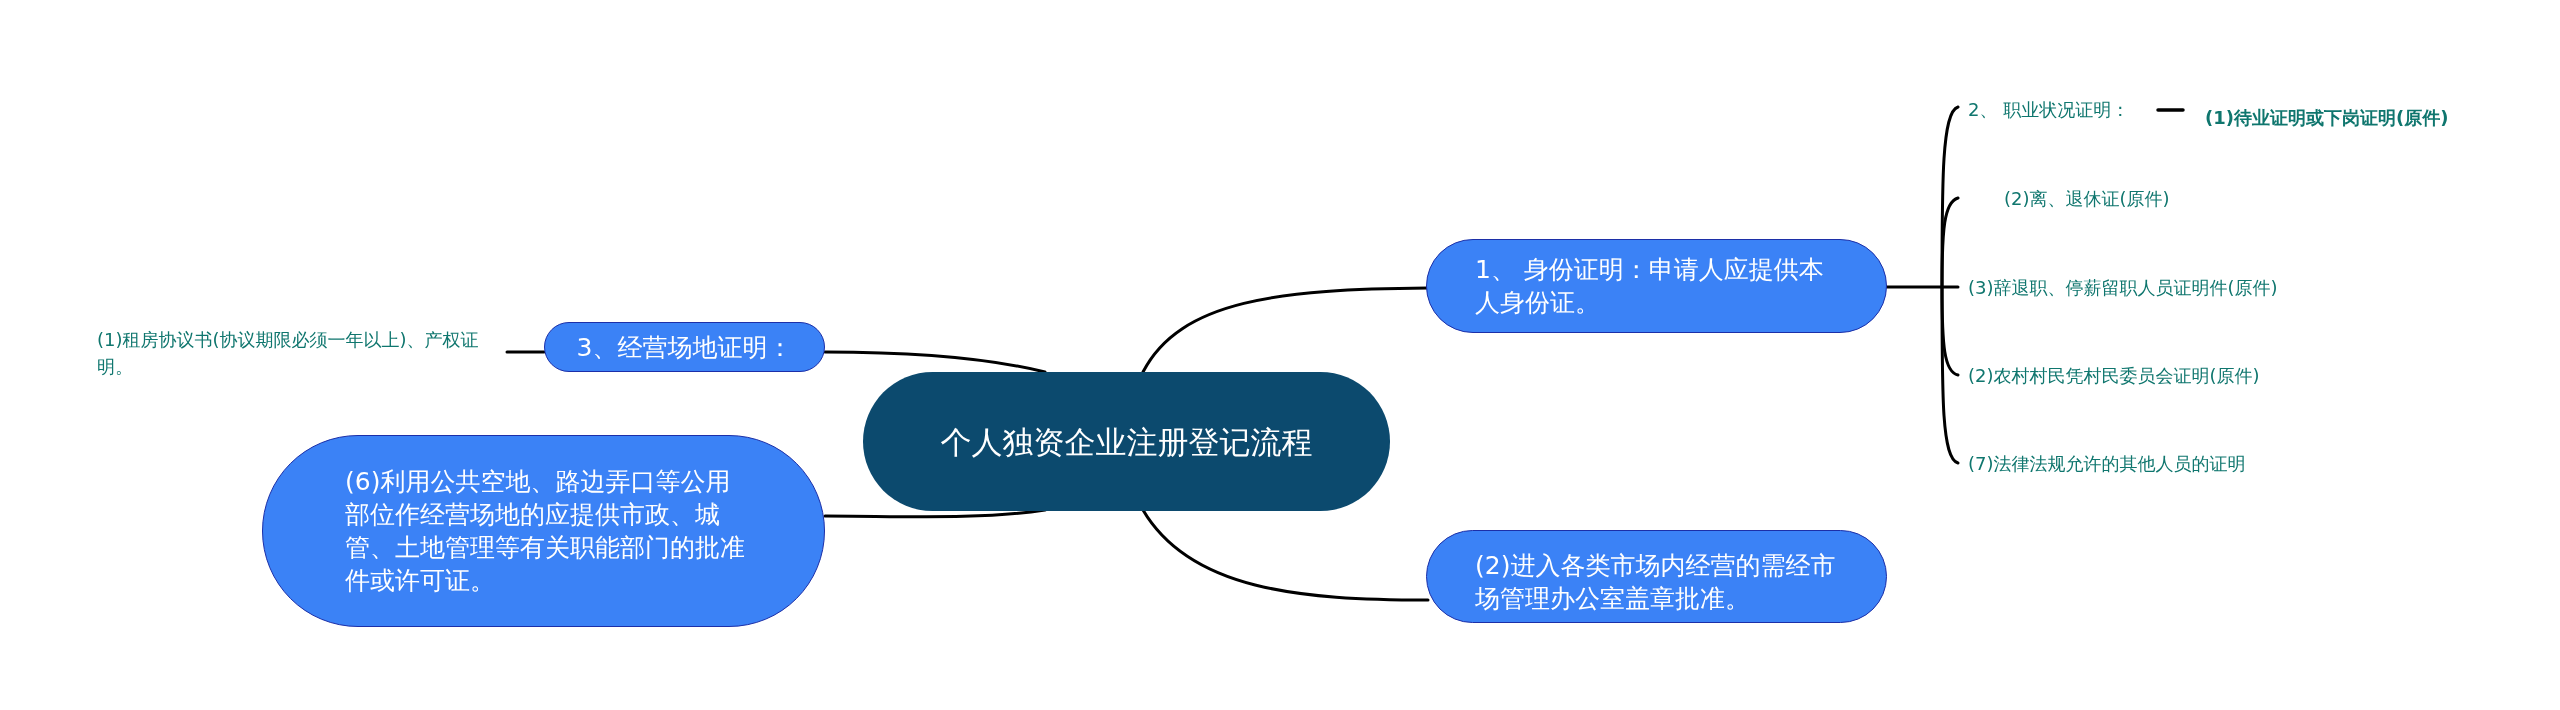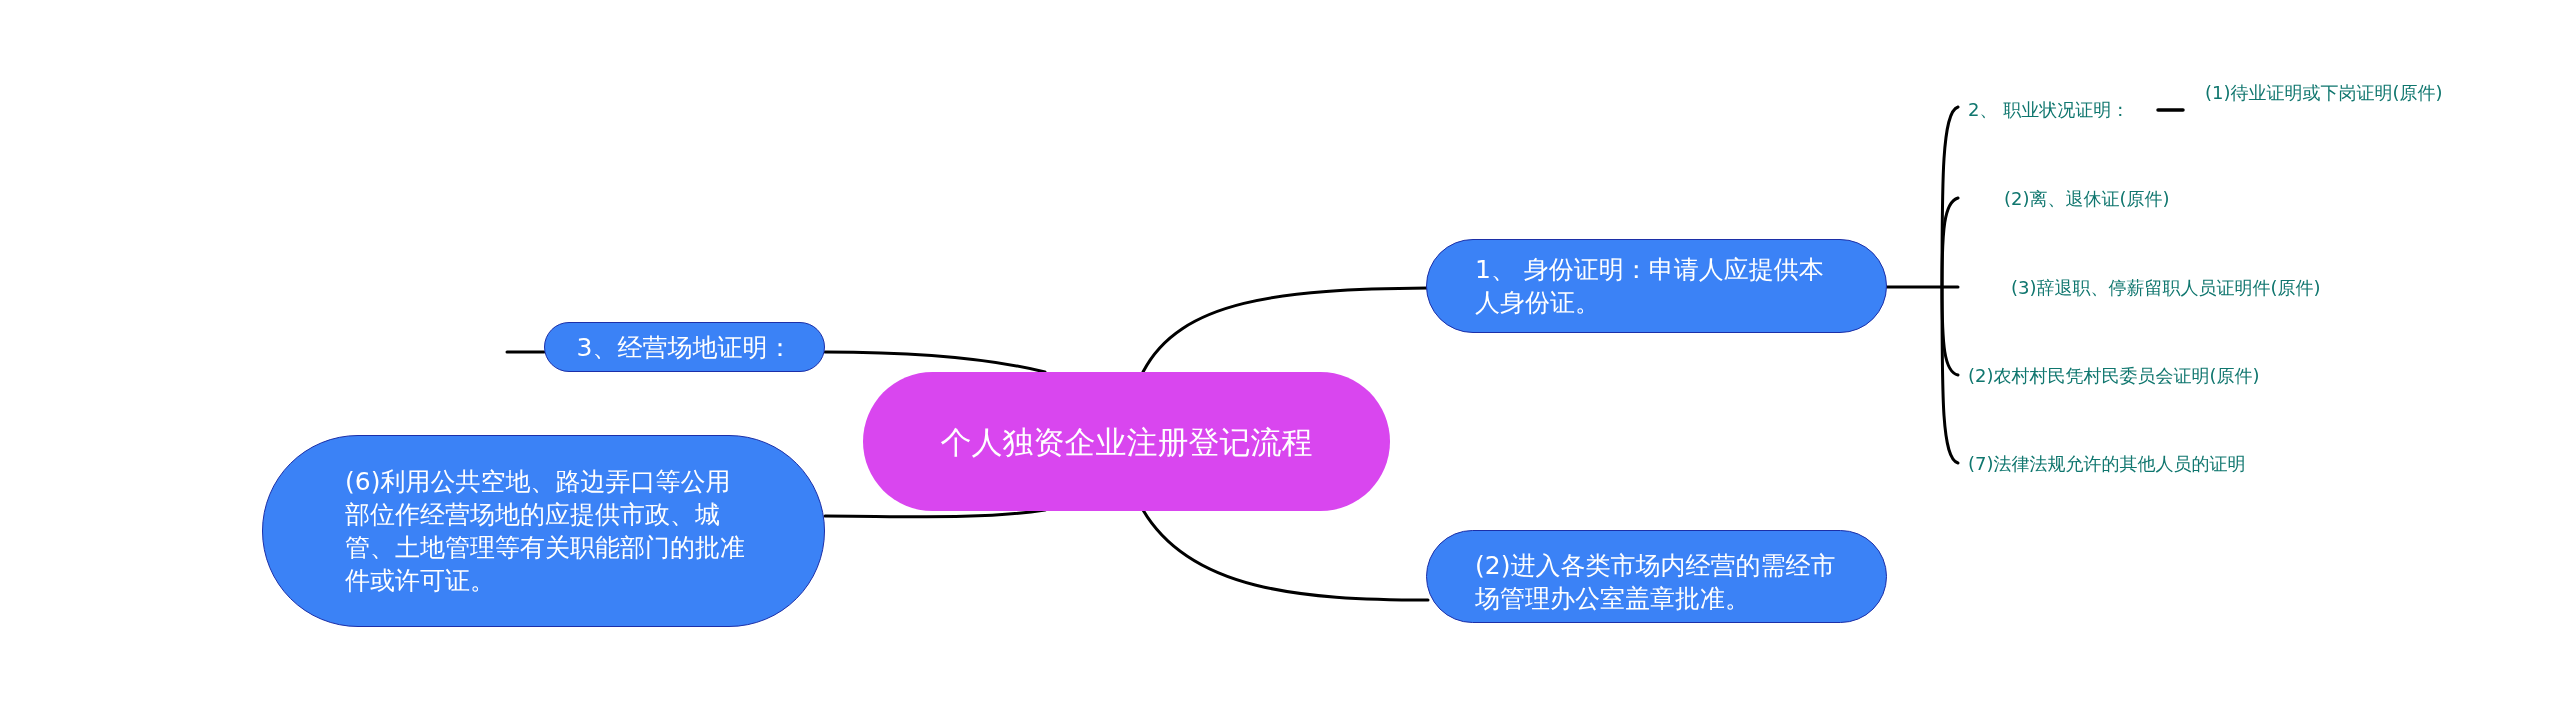--- a/index.html
+++ b/index.html
@@ -2,21 +2,21 @@
 <html><head>
 <meta charset="utf-8">
 <style>
   html, body { margin: 0; padding: 0; background: #ffffff; }
   body { width: 2560px; height: 710px; position: relative; overflow: hidden;
          font-family: "DejaVu Sans", "Liberation Sans", sans-serif; }
   #canvas { position: absolute; left: 0; top: 0; width: 2560px; height: 710px; }
   svg.links { position: absolute; left: 0; top: 0; }
   .node { position: absolute; box-sizing: border-box; color: #ffffff;
           display: flex; align-items: center; }
-  .root { background: #d946ef; border-radius: 70px; justify-content: center;
+  .root { background: #0c4a6e; border-radius: 70px; justify-content: center;
           text-align: center; font-size: 31px; line-height: 42px; padding: 0 60px; }
   .topic { background: #3b82f6; border-radius: 48px; font-size: 25px; line-height: 33px;
            border: 1px solid #1c2fa8; }
   .topic.sm { justify-content: center; }
   .leaf { position: absolute; color: #0f766e; font-size: 18px; line-height: 27px;
           white-space: nowrap; }
   .leaf.wrap { white-space: normal; }
 </style>
 </head>
 <body>
@@ -55,38 +55,41 @@
     <span style="max-width:370px;">1、 身份证明：申请人应提供本人身份证。</span>
   </div>
 
   <div class="node topic" style="left:1426px; top:530px; width:461px; height:93px; padding:0 40px 0 48px;">
     <span style="max-width:380px;margin-top:10px;">(2)进入各类市场内经营的需经市场管理办公室盖章批准。</span>
   </div>
 
   <div class="leaf" style="left:1968px; top:96px;">
     <span>2、 职业状况证明：</span>
   </div>
-  <div class="leaf" style="left:2205px; top:79px;">
+  <div class="leaf" style="left:2205px; top:104px;font-weight:bold;">
     <span>(1)待业证明或下岗证明(原件)</span>
   </div>
   <div class="leaf" style="left:1968px; top:185px;margin-left:36px;">
     <span>(2)离、退休证(原件)</span>
   </div>
-  <div class="leaf" style="left:1968px; top:274px;margin-left:43px;">
+  <div class="leaf" style="left:1968px; top:274px;">
     <span>(3)辞退职、停薪留职人员证明件(原件)</span>
   </div>
   <div class="leaf" style="left:1968px; top:362px;">
     <span>(2)农村村民凭村民委员会证明(原件)</span>
   </div>
   <div class="leaf" style="left:1968px; top:450px;">
     <span>(7)法律法规允许的其他人员的证明</span>
   </div>
 
   <div class="node topic sm" style="left:544px; top:322px; width:281px; height:50px;">
     <span>3、经营场地证明：</span>
   </div>
 
+  <div class="leaf wrap" style="left:97px; top:326px; width:410px;">
+    <span>(1)租房协议书(协议期限必须一年以上)、产权证明。</span>
+  </div>
 
   <div class="node topic" style="left:262px; top:435px; width:563px; height:192px; border-radius:96px; padding:0 60px 0 82px;">
     <span style="max-width:400px;">(6)利用公共空地、路边弄口等公用部位作经营场地的应提供市政、城管、土地管理等有关职能部门的批准件或许可证。</span>
   </div>
 
 </div>
 
 </body></html>

